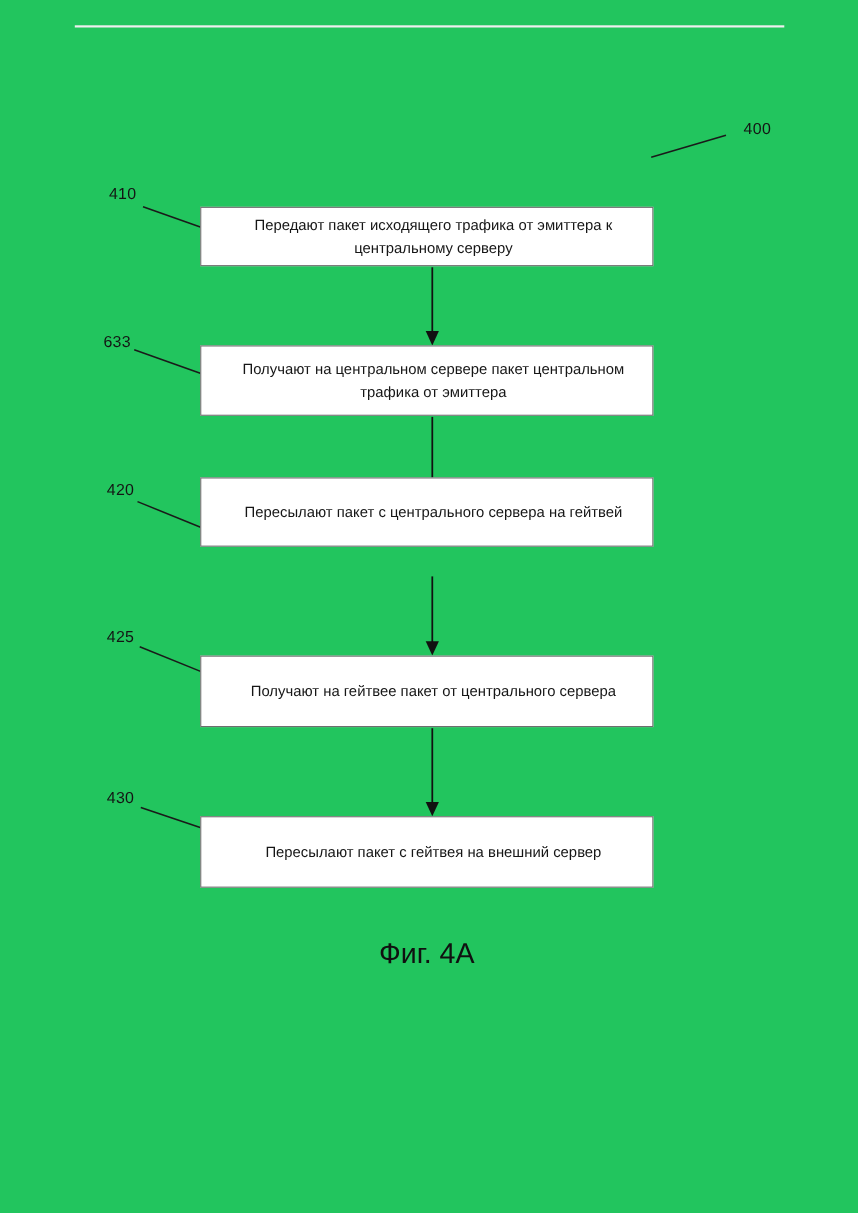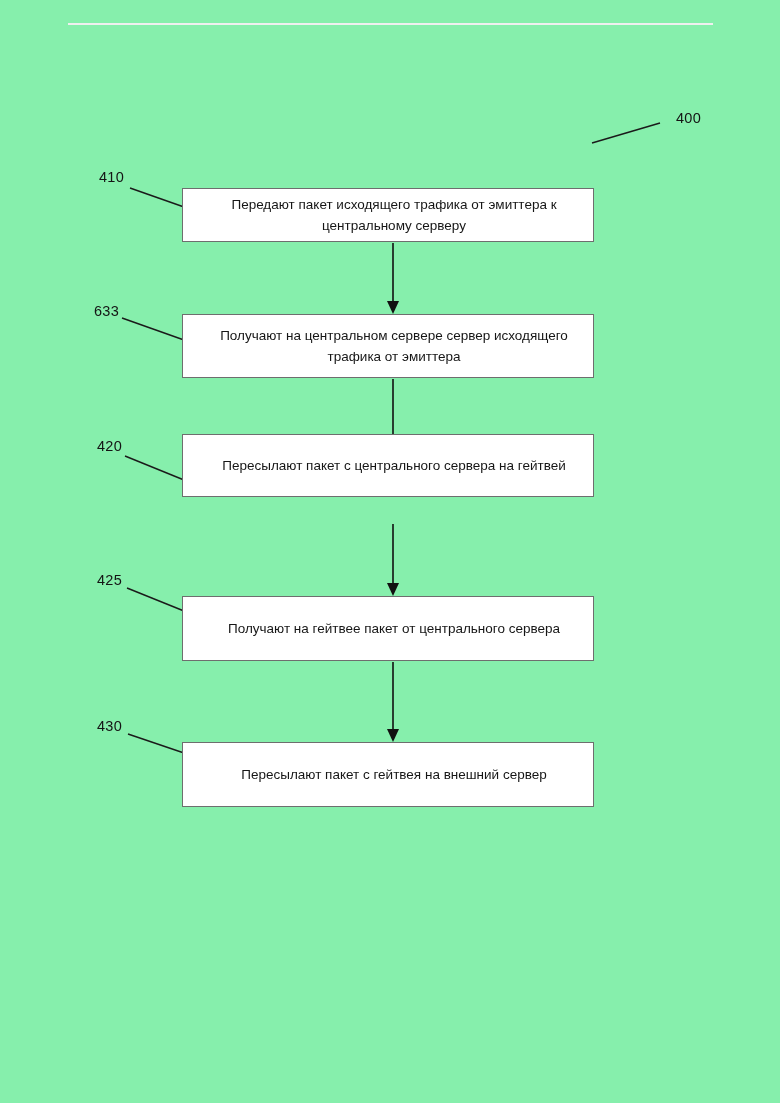--- a/index.html
+++ b/index.html
@@ -1,20 +1,20 @@
 <!DOCTYPE html>
 <html><head>
 <meta charset="utf-8">
 <style>
   html, body { margin: 0; padding: 0; background: #ffffff; }
   .page {
     position: relative;
     width: 780px;
     height: 1103px;
-    background: #86efac;
+    background: #22c55e;
     font-family: "Liberation Sans", sans-serif;
     color: #1a1a1a;
     overflow: hidden;
   }
   .diagram-svg {
     position: absolute;
     left: 0; top: 0;
     width: 780px; height: 1103px;
   }
   .scan-artifact {
@@ -107,26 +107,27 @@
   <div class="ref-label" id="ref-410">410</div>
   <div class="ref-label" id="ref-415">633</div>
   <div class="ref-label" id="ref-420">420</div>
   <div class="ref-label" id="ref-425">425</div>
   <div class="ref-label" id="ref-430">430</div>
 
   <div class="step-box" id="box-410">
     <span class="txt">Передают пакет исходящего трафика от эмиттера к центральному серверу</span>
   </div>
   <div class="step-box" id="box-415">
-    <span class="txt">Получают на центральном сервере сервер исходящего трафика от эмиттера</span>
+    <span class="txt">Получают на центральном сервере пакет центральном трафика от эмиттера</span>
   </div>
   <div class="step-box" id="box-420">
     <span class="txt">Пересылают пакет с центрального сервера на гейтвей</span>
   </div>
   <div class="step-box" id="box-430">
     <span class="txt">Пересылают пакет с гейтвея на внешний сервер</span>
   </div>
   <div class="step-box" id="box-425">
     <span class="txt">Получают на гейтвее пакет от центрального сервера</span>
   </div>
 
+  <div class="figure-caption">Фиг. 4А</div>
 
 </div>
 
 </body></html>

